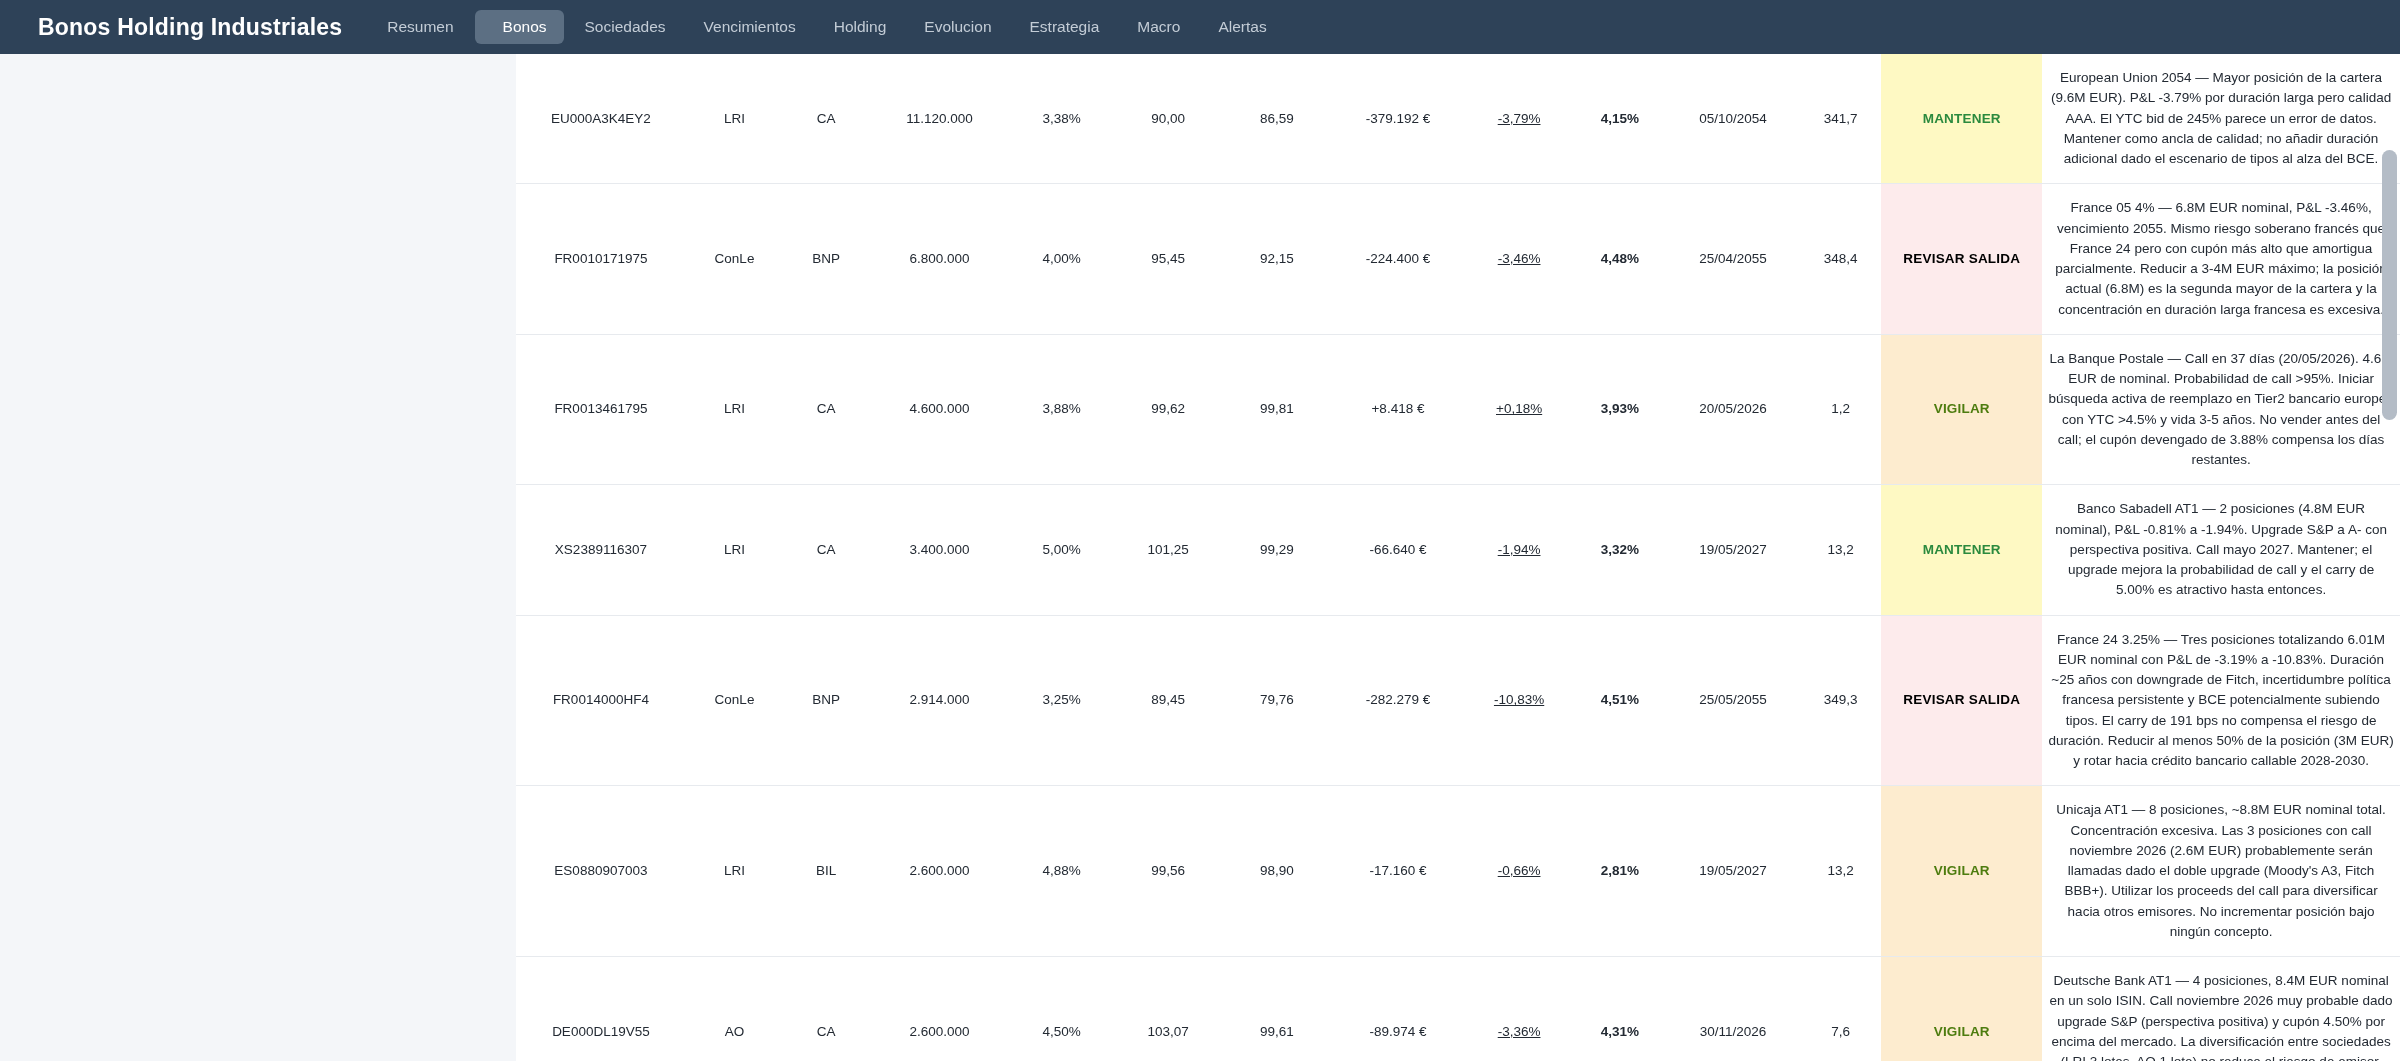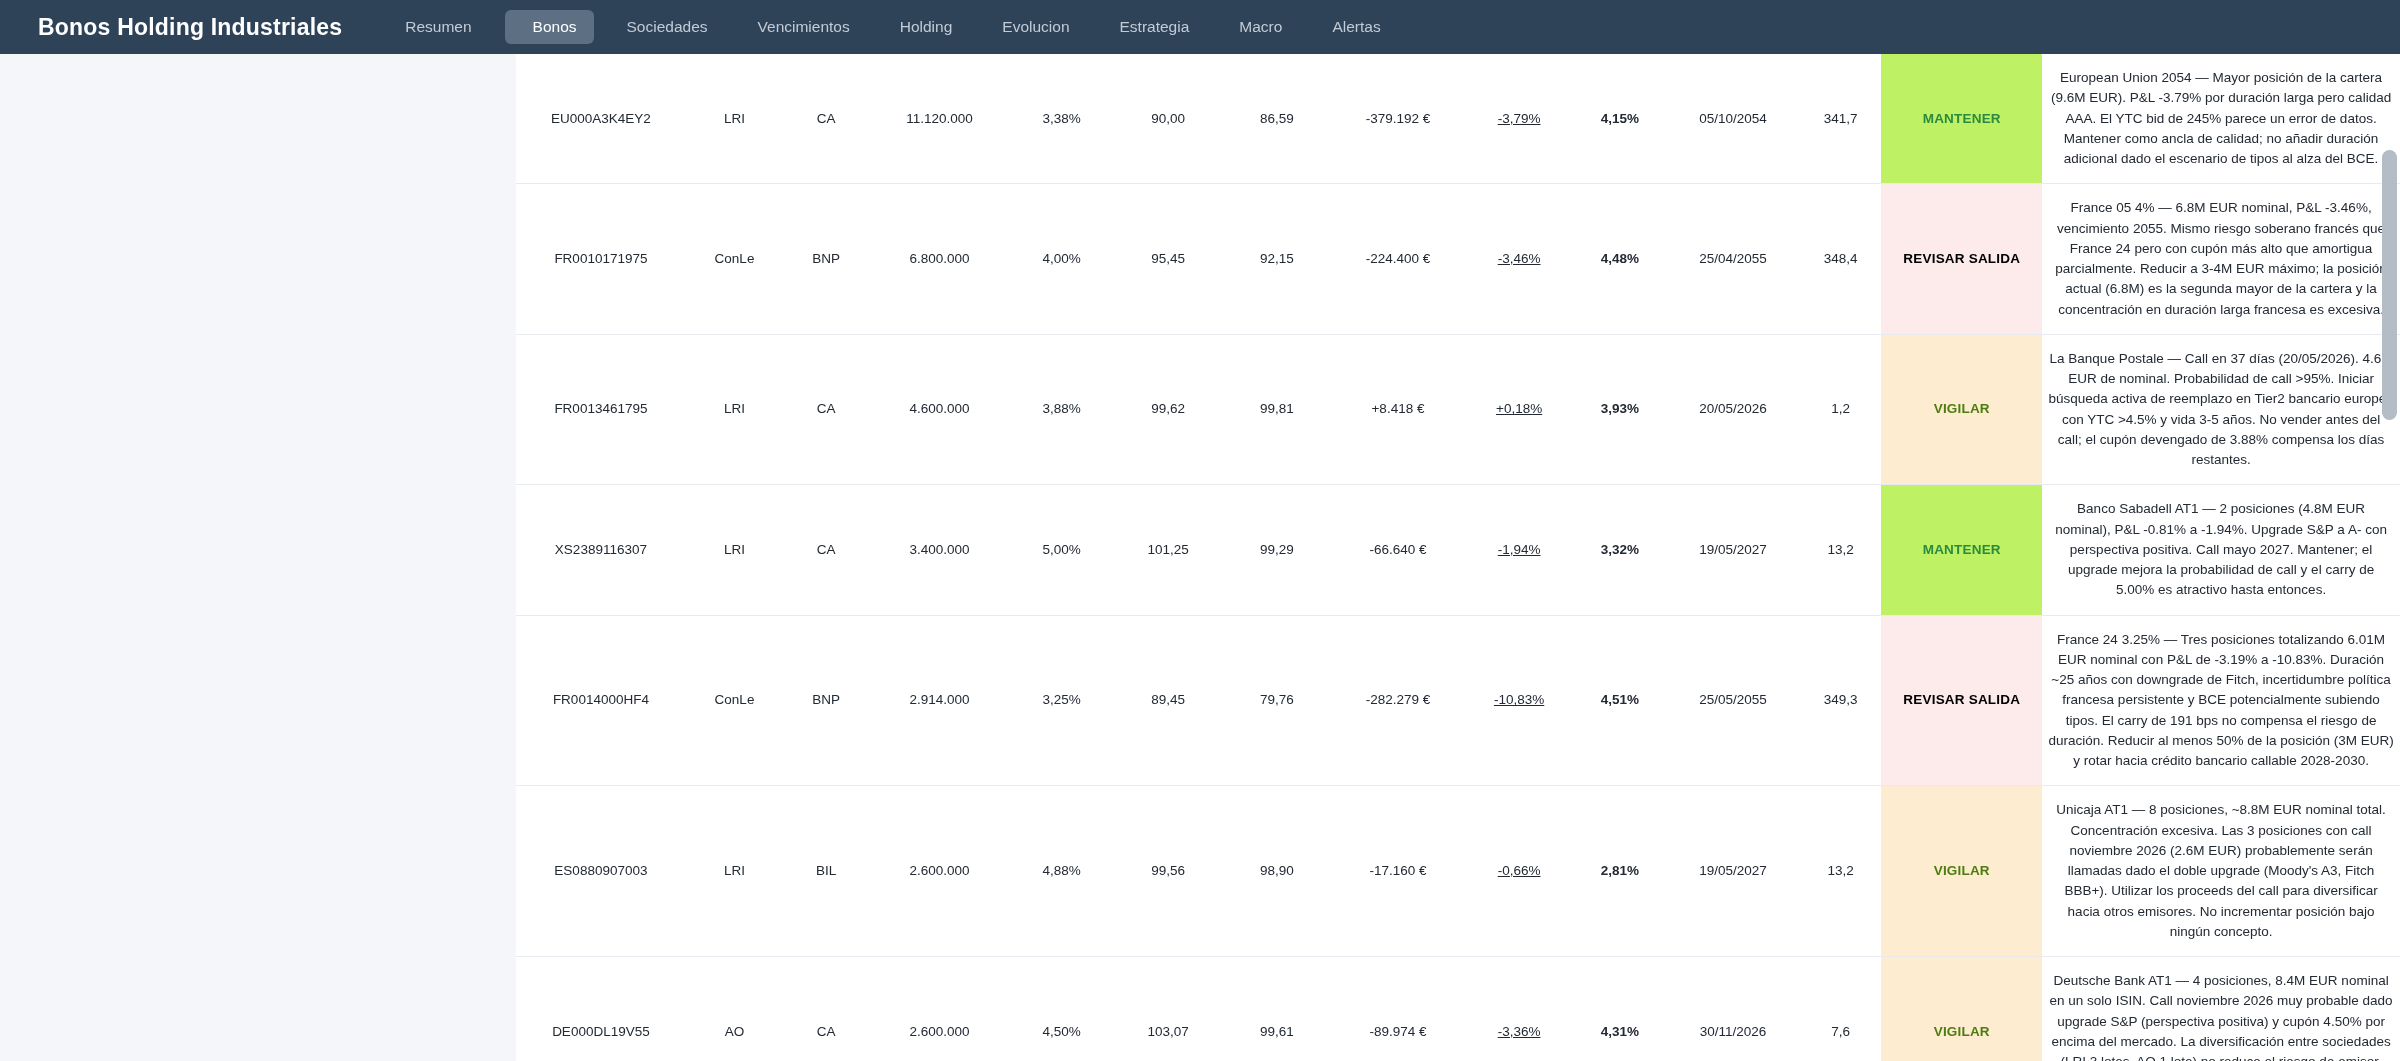--- a/index.html
+++ b/index.html
@@ -21,26 +21,26 @@
     align-items: center;
     padding: 0 0 0 38px;
     width: 2400px;
   }
   .brand {
     color: #ffffff;
     font-size: 23px;
     font-weight: bold;
     letter-spacing: 0.2px;
     white-space: nowrap;
-    margin-right: 46px;
+    margin-right: 28px;
   }
   .nav-items {
     display: flex;
     align-items: center;
-    gap: 16px;
+    gap: 4px;
   }
   .nav-item {
     color: #c3ccd6;
     font-size: 15.5px;
     padding: 9px 17px;
     border-radius: 6px;
     white-space: nowrap;
     cursor: pointer;
     line-height: 1;
   }
@@ -112,21 +112,21 @@
   .neg { color: #e03131; }
   .pos { color: #2f9e44; }
   .num { font-variant-numeric: tabular-nums; }
 
   
   td.action {
     font-size: 13.5px;
     font-weight: bold;
     letter-spacing: 0.2px;
   }
-  td.action.mantener { background: #bef264; color: #2b8a3e; }
+  td.action.mantener { background: #fef9c3; color: #2b8a3e; }
   td.action.revisar  { background: #fdebec; color: #000000; }
   td.action.vigilar  { background: #fdeccf; color: #4d7c0f; }
 
   td.comment {
     font-size: 11.6px;
     color: #3c4654;
     text-align: center;
     line-height: 1.62;
     padding: 12px 14px;
     background: #ffffff;

